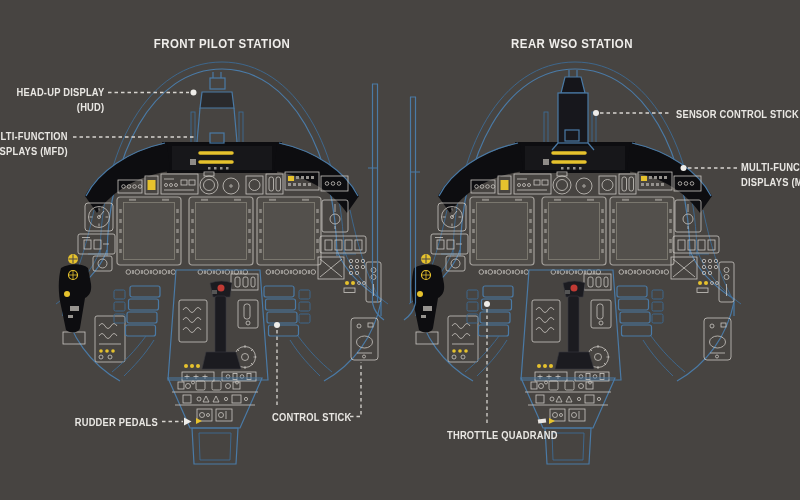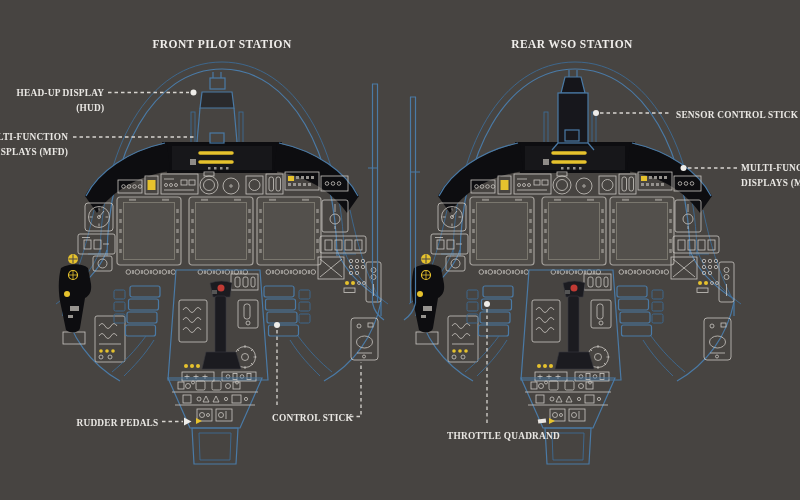--- a/index.html
+++ b/index.html
@@ -3,21 +3,21 @@
 <meta charset="utf-8">
 <style>
   :root{
     --background:#474441; --line_blue:#4a7aa6; --line_blue_dim:#3d6b94;
     --line_white:#cac7c2; --line_white_dim:#96938f; --accent_yellow:#e6c22d;
     --accent_red:#c03a34; --glare_black:#0d0d10; --stick_black:#1b1b20;
     --mfd_fill:#4f4c48; --mfd_stroke:#a4a09b; --callout:#d7d4cf; --text:#e9e7e3;
   }
   html,body{margin:0;padding:0;}
   .stage{position:relative;width:800px;height:500px;overflow:hidden;
-         background:var(--background);font-family:Liberation Serif, serif;}
+         background:var(--background);font-family:Liberation Sans, sans-serif;}
   svg{position:absolute;left:0;top:0;}
   .b{stroke:var(--line_blue);fill:none;stroke-width:1.2;}
   .b.thin{stroke-width:.9;stroke:var(--line_blue_dim);}
   .w{stroke:var(--line_white);fill:none;stroke-width:.8;}
   .wf{fill:var(--line_white_dim);stroke:none;}
   .y{fill:var(--accent_yellow);stroke:none;}
   .ys{stroke:var(--accent_yellow);fill:none;stroke-width:1.2;}
   .ys.thin{stroke-width:.8;}
   .blk{fill:var(--glare_black);stroke:none;}
   .blk2{fill:var(--stick_black);stroke:#3a3a40;stroke-width:.6;}

